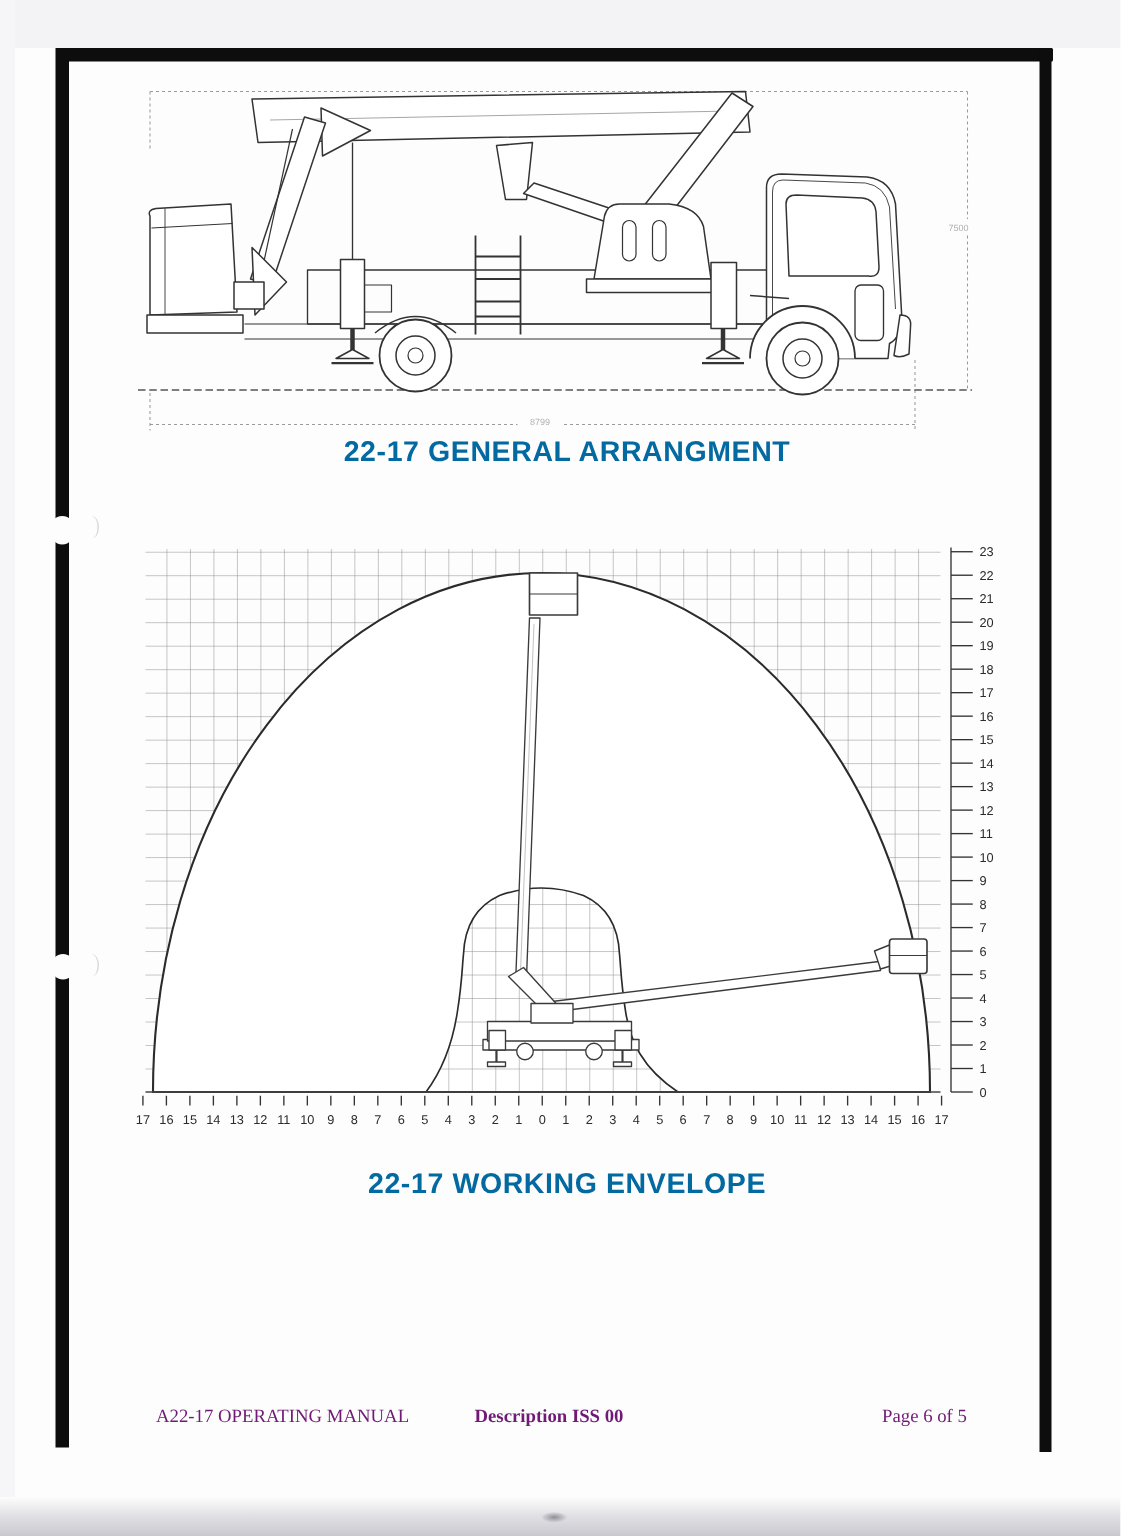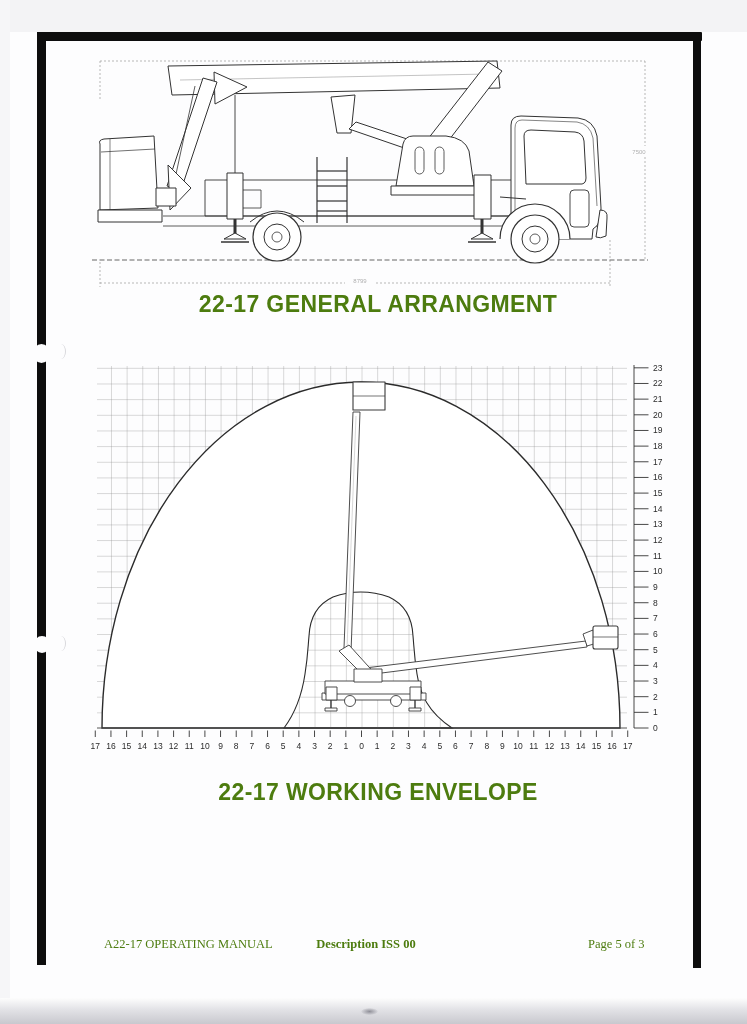--- a/index.html
+++ b/index.html
@@ -8,25 +8,25 @@
   .top-strip{position:absolute;left:0;top:0;width:747px;height:32px;background:#f3f3f5;}
   .left-strip{position:absolute;left:0;top:0;width:10px;height:1000px;background:#f6f6f8;}
   .frame-top{position:absolute;left:40px;top:32px;width:662px;height:9px;background:#0d0d0d;border-radius:1px;}
   .frame-left{position:absolute;left:37px;top:32px;width:9px;height:933px;background:#0d0d0d;}
   .frame-right{position:absolute;left:693px;top:32px;width:8px;height:936px;background:#0d0d0d;}
   .hole{position:absolute;background:#fdfdfe;border-radius:50%;}
   .hole1{left:33px;top:344px;width:17px;height:19px;}
   .hole2{left:34px;top:636px;width:16px;height:17px;}
   .hole-mark{position:absolute;width:9px;height:15px;border-right:1.5px solid #d9d9dd;border-radius:50%;}
   .hm1{left:56px;top:344px;} .hm2{left:56px;top:636px;}
-  .doc-title{position:absolute;left:78px;width:600px;text-align:center;font-size:23px;
-             font-weight:bold;letter-spacing:.4px;color:#4d7c0f;}
+  .doc-title{position:absolute;left:78px;width:600px;text-align:center;font-size:19px;
+             font-weight:bold;letter-spacing:.4px;color:#0369a1;}
   .ga-title{top:291px;} .env-title{top:779px;}
   .footer span{position:absolute;font-family:"Liberation Serif","DejaVu Serif",serif;
-               font-size:12.5px;color:#4d7c0f;top:937px;white-space:nowrap;}
+               font-size:12.5px;color:#701a75;top:937px;white-space:nowrap;}
   .f-left{left:104px;} .f-center{left:66px;width:600px;text-align:center;font-weight:bold;} .f-right{left:588px;}
   .bottom-band{position:absolute;left:0;top:998px;width:747px;height:26px;
                background:linear-gradient(180deg,#fdfdfd 0%,#e2e2e6 45%,#c8c8ce 100%);}
   .smudge{position:absolute;left:361px;top:1008px;width:17px;height:7px;border-radius:50%;
           background:radial-gradient(ellipse at center,#8f8f98 0%,rgba(143,143,152,0) 75%);}
   svg{position:absolute;}
   #ga-svg{left:88px;top:40px;}
   #env-svg{left:88px;top:352px;}
   .ln{stroke:#333;fill:none;}
   .shape{stroke:#333;fill:#fff;stroke-width:1;}
@@ -302,18 +302,18 @@
         <line x1="539.72" y1="378.5" x2="539.72" y2="385" stroke="#333" stroke-width="0.9"></line>
         <text x="539.72" y="397" text-anchor="middle" class="axis-num">17</text>
       </g>
   </svg>
 
   <div class="doc-title env-title">22-17 WORKING ENVELOPE</div>
 
   <div class="footer">
     <span class="f-left">A22-17 OPERATING MANUAL</span>
     <span class="f-center">Description ISS 00</span>
-    <span class="f-right">Page 5 of 3</span>
+    <span class="f-right">Page 6 of 5</span>
   </div>
 
   <div class="bottom-band"></div>
   <div class="smudge"></div>
 </div>
 
 </body></html>

